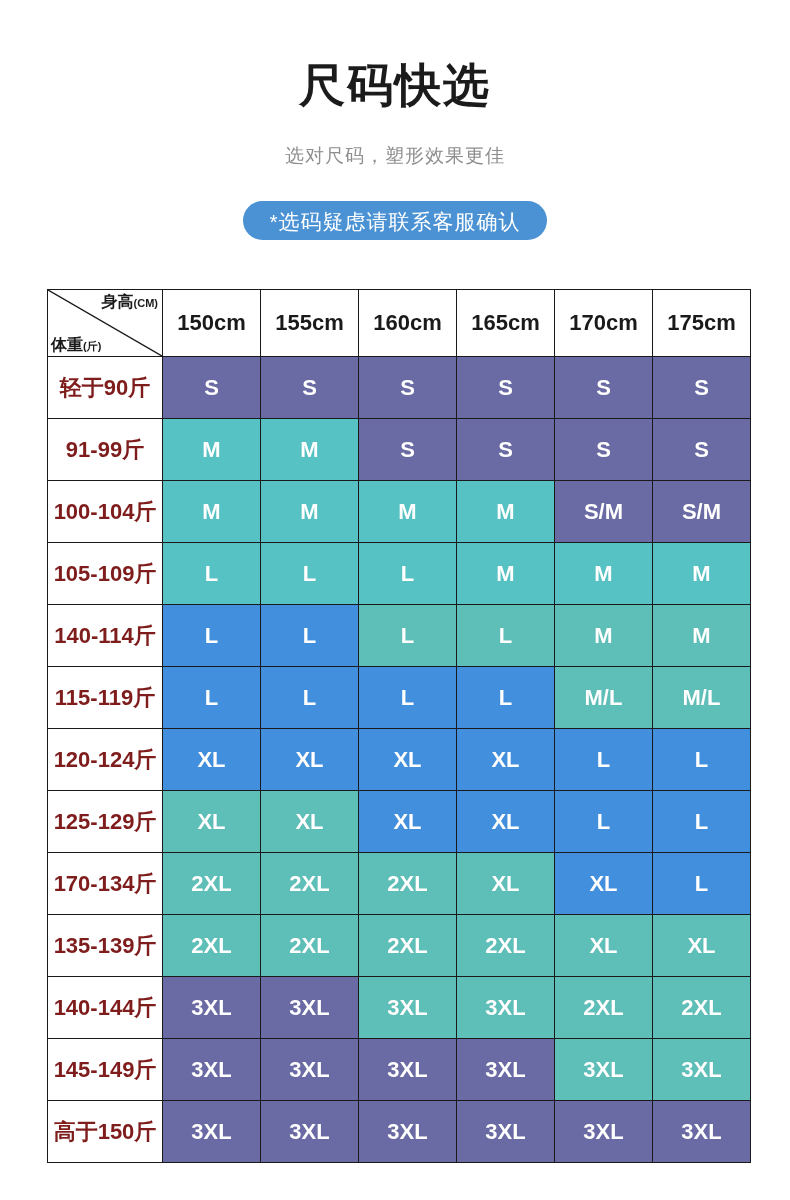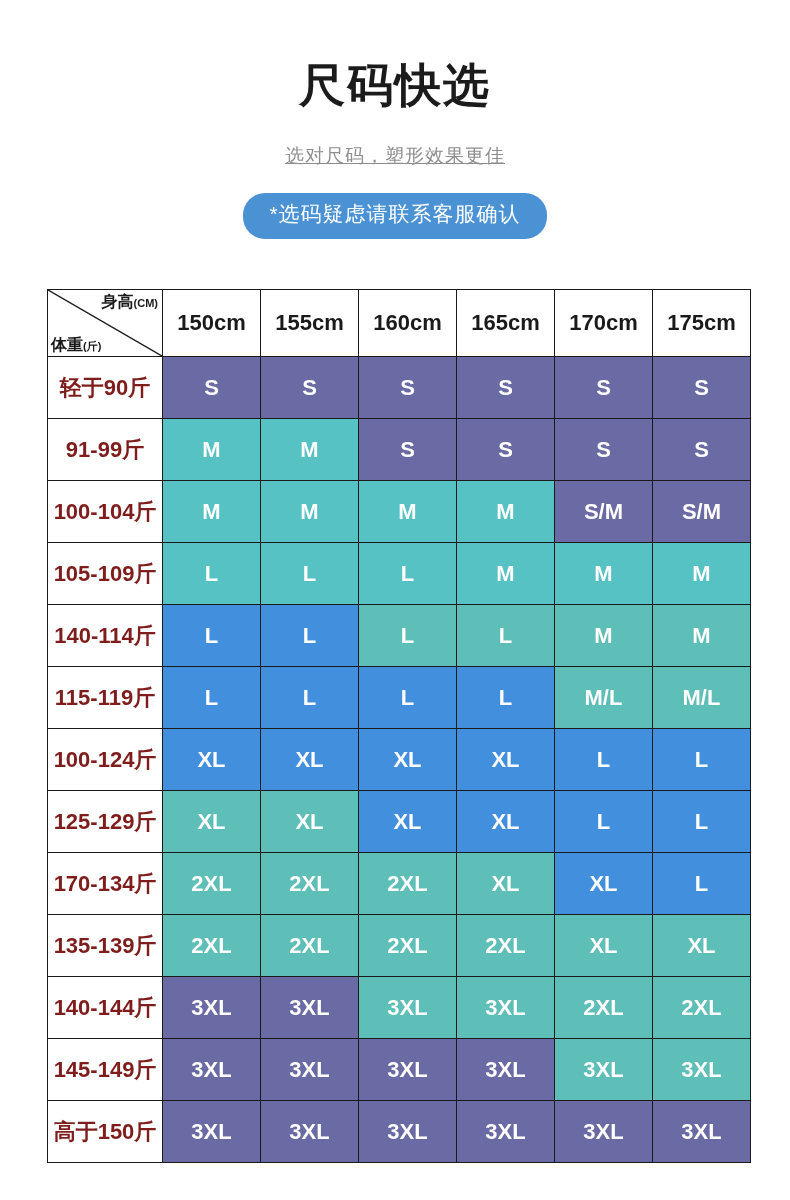--- a/index.html
+++ b/index.html
@@ -27,35 +27,34 @@
     font-size: 46px;
     font-weight: bold;
     letter-spacing: 2px;
     color: #1b1b1b;
     line-height: 1.1;
     margin: 8px;
   }
   .page-subtitle {
     font-size: 19px;
     color: #8e8e8e;
-    margin: 0;
+    margin: 8px;
     padding-top: 24px;
     letter-spacing: 1px;
-    text-decoration: underline;
   }
   .notice-wrap {
     padding-top: 24px;
   }
   .notice-pill {
     display: inline-block;
     background: #4a92d4;
     color: #ffffff;
     font-size: 21px;
     letter-spacing: 1px;
-    padding: 8px 26px 12px 26px;
+    padding: 8px 26px 5px 26px;
     border-radius: 22px;
     line-height: 1.25;
   }
 
   
   .table-wrap {
     position: absolute;
     left: 47px;
     top: 289px;
     width: 789px;
@@ -233,21 +232,21 @@
         <tr>
           <th class="row-head">115-119斤</th>
           <td class="data-cell" style="background: rgb(66, 143, 222);">L</td>
           <td class="data-cell" style="background: rgb(66, 143, 222);">L</td>
           <td class="data-cell" style="background: rgb(66, 143, 222);">L</td>
           <td class="data-cell" style="background: rgb(66, 143, 222);">L</td>
           <td class="data-cell" style="background: rgb(94, 191, 184);">M/L</td>
           <td class="data-cell" style="background: rgb(94, 191, 184);">M/L</td>
         </tr>
         <tr>
-          <th class="row-head">100-124斤</th>
+          <th class="row-head">120-124斤</th>
           <td class="data-cell" style="background: rgb(66, 143, 222);">XL</td>
           <td class="data-cell" style="background: rgb(66, 143, 222);">XL</td>
           <td class="data-cell" style="background: rgb(66, 143, 222);">XL</td>
           <td class="data-cell" style="background: rgb(66, 143, 222);">XL</td>
           <td class="data-cell" style="background: rgb(66, 143, 222);">L</td>
           <td class="data-cell" style="background: rgb(66, 143, 222);">L</td>
         </tr>
         <tr>
           <th class="row-head">125-129斤</th>
           <td class="data-cell" style="background: rgb(94, 191, 184);">XL</td>

